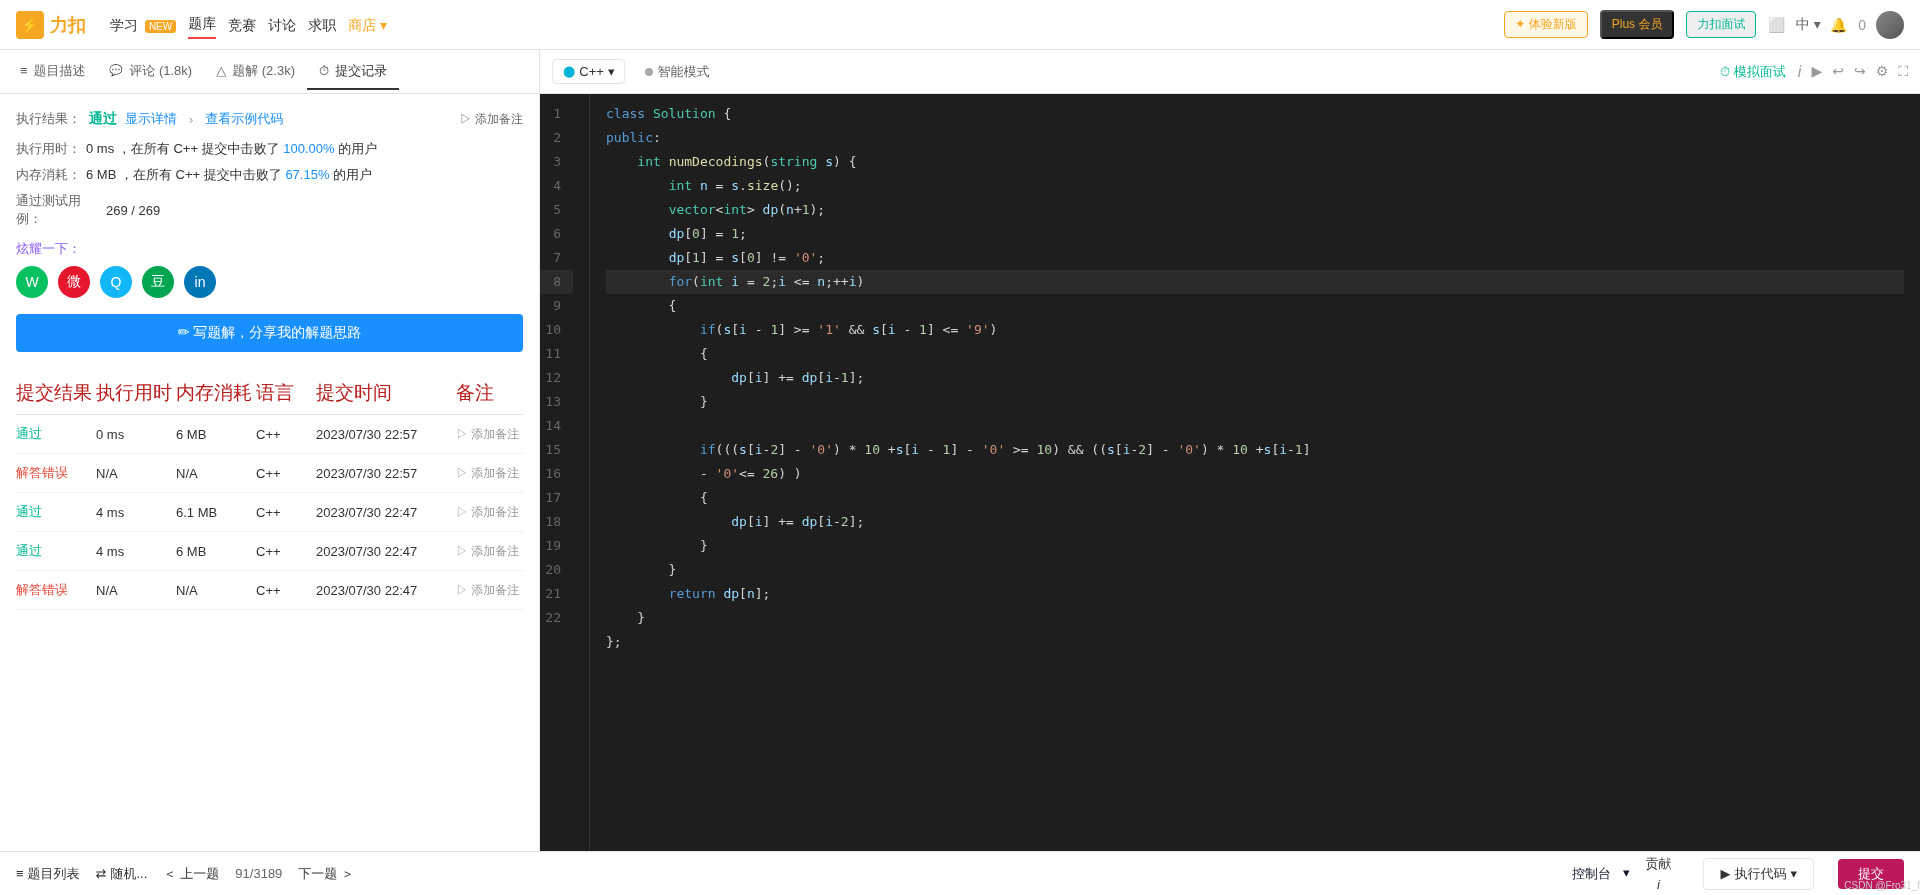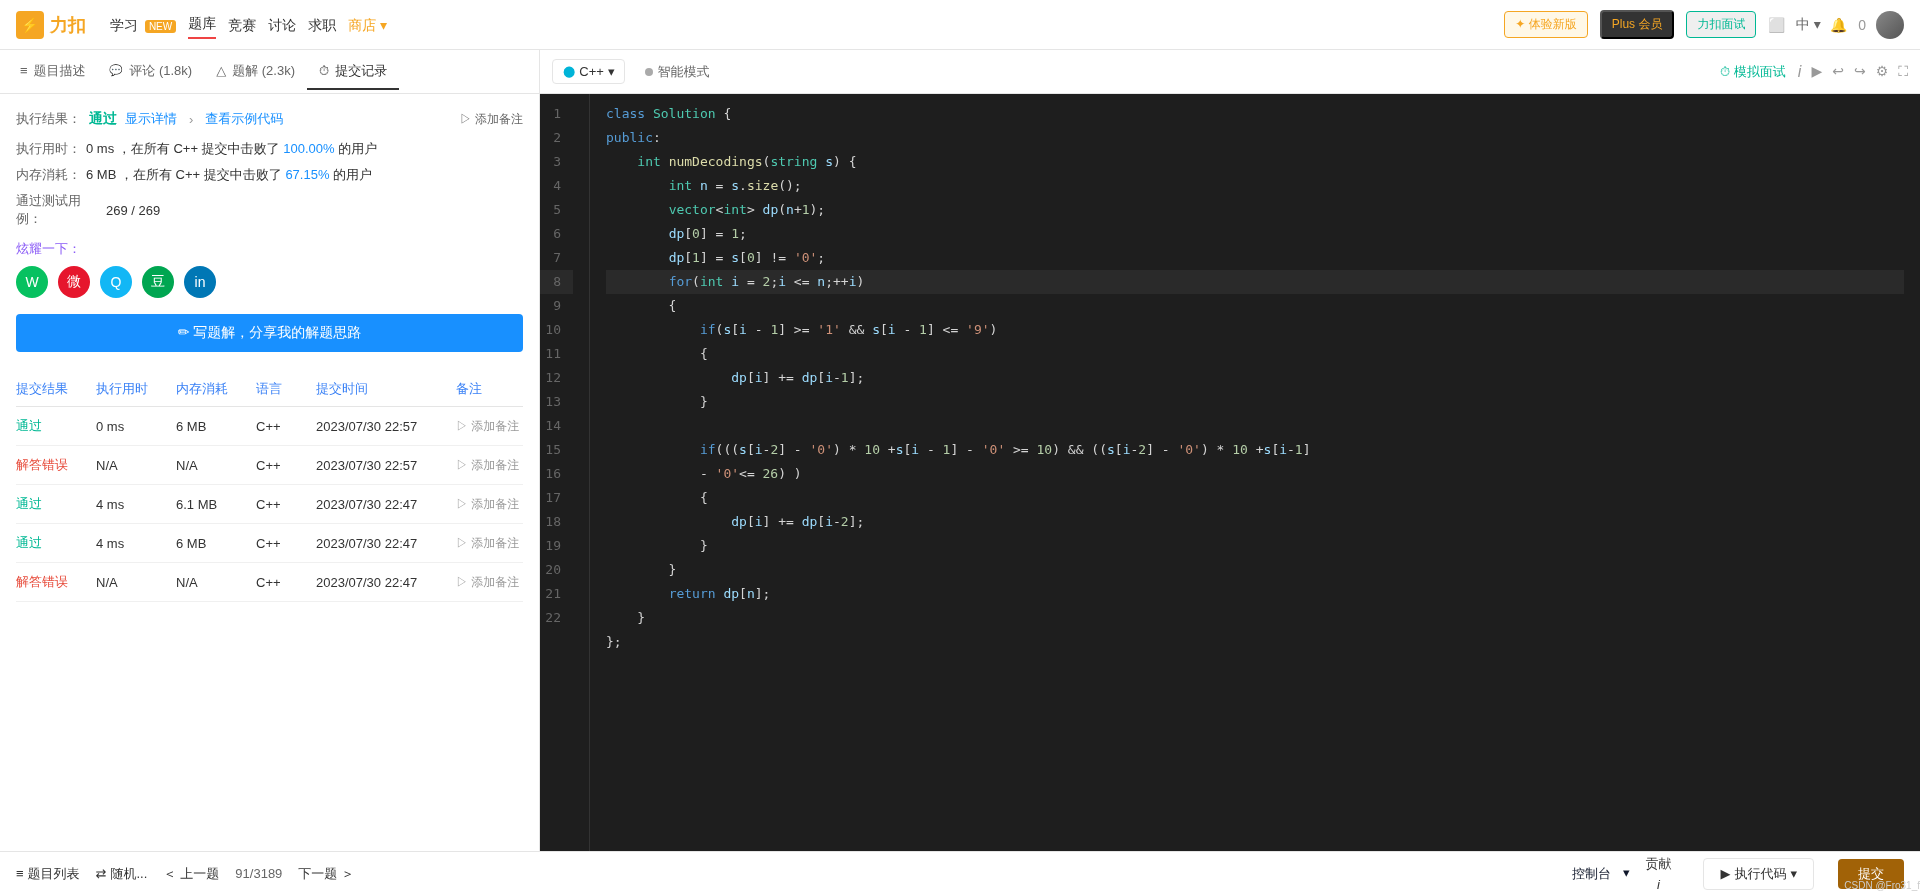--- a/index.html
+++ b/index.html
@@ -58,21 +58,21 @@
     .wechat { background: #07c160; color: white; }
     .weibo { background: #e6162d; color: white; }
     .qq { background: #12b7f5; color: white; }
     .douban { background: #00a651; color: white; }
     .linkedin { background: #0077b5; color: white; }
 
     .write-btn { background: #1890ff; color: white; border: none; border-radius: 4px; padding: 10px; width: 100%; font-size: 14px; cursor: pointer; display: flex; align-items: center; justify-content: center; gap: 6px; }
 
     
     .table-section { margin-top: 20px; }
-    .table-header { display: flex; font-size: 13px; color: #3b82f6; padding: 8px 0; border-bottom: 1px solid #e5e5e5; justify-content: flex-end; }
+    .table-header { display: flex; font-size: 19px; color: #b91c1c; padding: 8px 0; border-bottom: 1px solid #e5e5e5; justify-content: flex-end; }
     .col-result { width: 80px; }
     .col-time { width: 80px; }
     .col-mem { width: 80px; }
     .col-lang { width: 60px; }
     .col-submit { width: 140px; }
     .col-note { flex: 1; }
 
     .table-row-item { display: flex; align-items: center; font-size: 13px; padding: 10px 0; border-bottom: 1px solid #f0f0f0; }
     .status-pass { color: #00b894; font-weight: 500; }
     .status-error { color: #e74c3c; font-weight: 500; }
@@ -110,21 +110,21 @@
 
     
     .bottom-bar { display: flex; align-items: center; height: 44px; border-top: 1px solid #e5e5e5; padding: 0 16px; background: #fff; }
     .bottom-left { display: flex; align-items: center; gap: 16px; }
     .bottom-btn { display: flex; align-items: center; gap: 4px; font-size: 13px; color: #333; cursor: pointer; }
     .page-info { font-size: 13px; color: #666; }
     .bottom-right-left { margin-left: auto; display: flex; align-items: center; gap: 16px; }
     .console-btn { display: flex; align-items: flex-start; gap: 12px; font-size: 13px; color: #0f172a; cursor: pointer; }
     .contribute-btn { display: flex; align-items: center; gap: 4px; font-size: 13px; color: #333; cursor: pointer; flex-direction: column; }
     .run-btn { background: #fff; border: 1px solid #e5e5e5; color: #333; border-radius: 4px; padding: 6px 16px; font-size: 13px; cursor: pointer; display: flex; align-items: center; gap: 4px; margin-left: 16px; }
-    .submit-btn { background: #a16207; color: white; border: none; border-radius: 4px; padding: 6px 20px; font-size: 13px; cursor: pointer; margin-left: 8px; }
+    .submit-btn { background: #be185d; color: white; border: none; border-radius: 4px; padding: 6px 20px; font-size: 13px; cursor: pointer; margin-left: 8px; }
 
     
     ::-webkit-scrollbar { width: 6px; height: 6px; }
     ::-webkit-scrollbar-track { background: transparent; }
     ::-webkit-scrollbar-thumb { background: #555; border-radius: 3px; }
 
     .watermark { position: fixed; bottom: 4px; right: 0; font-size: 10px; color: #ccc; pointer-events: none; text-align: center; }
   </style>
 </head>
 <body>

